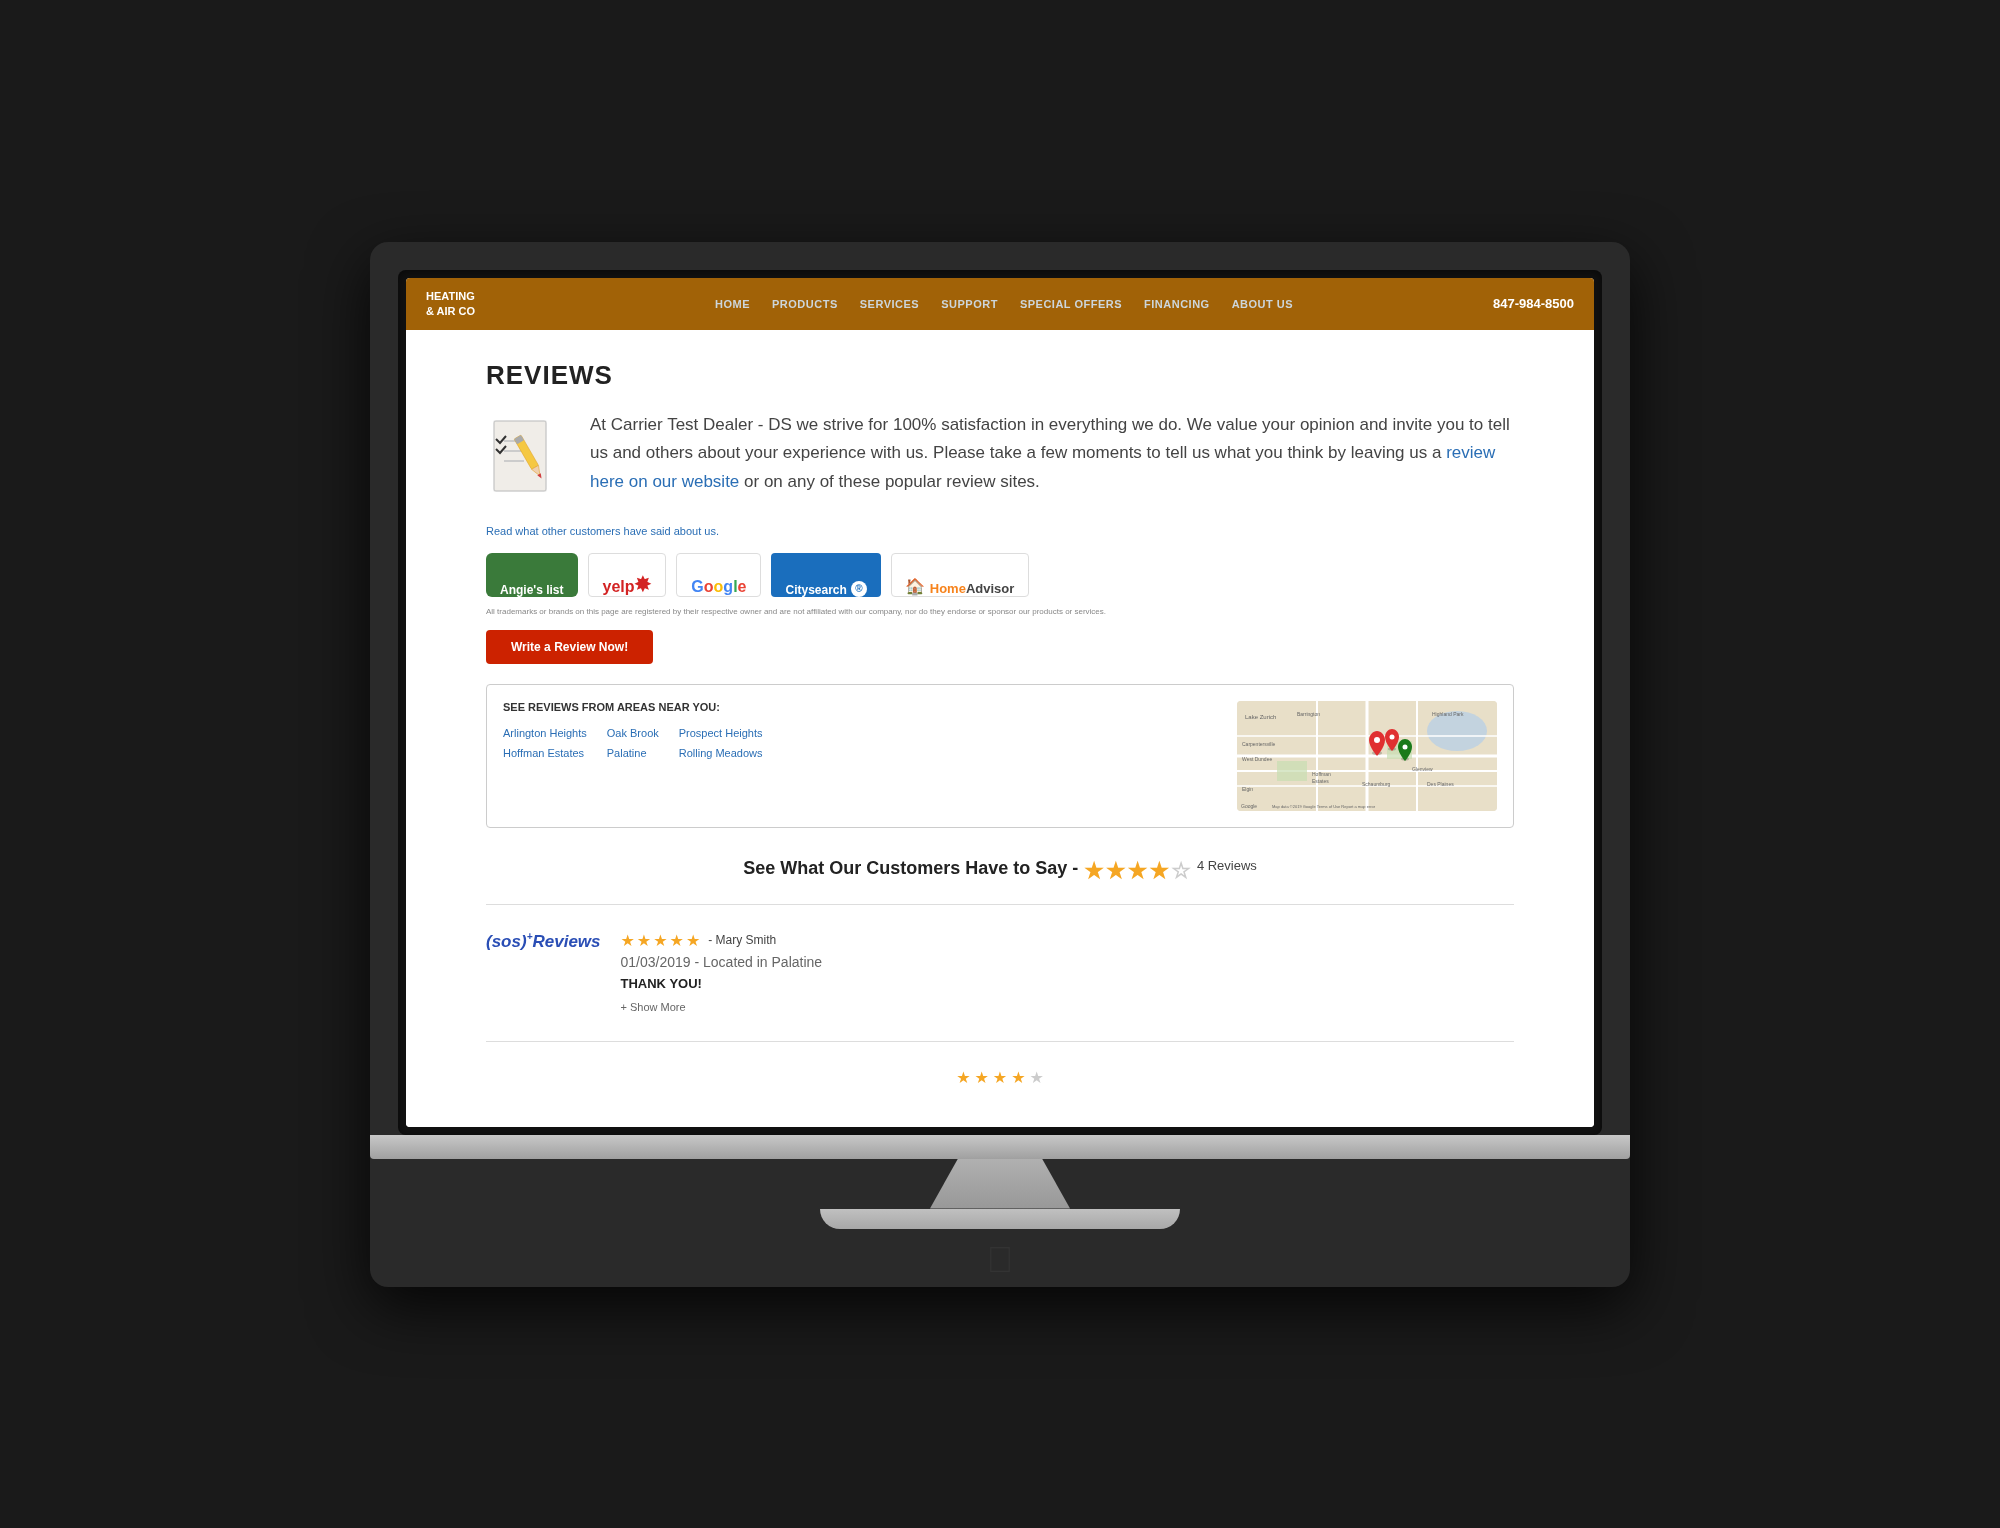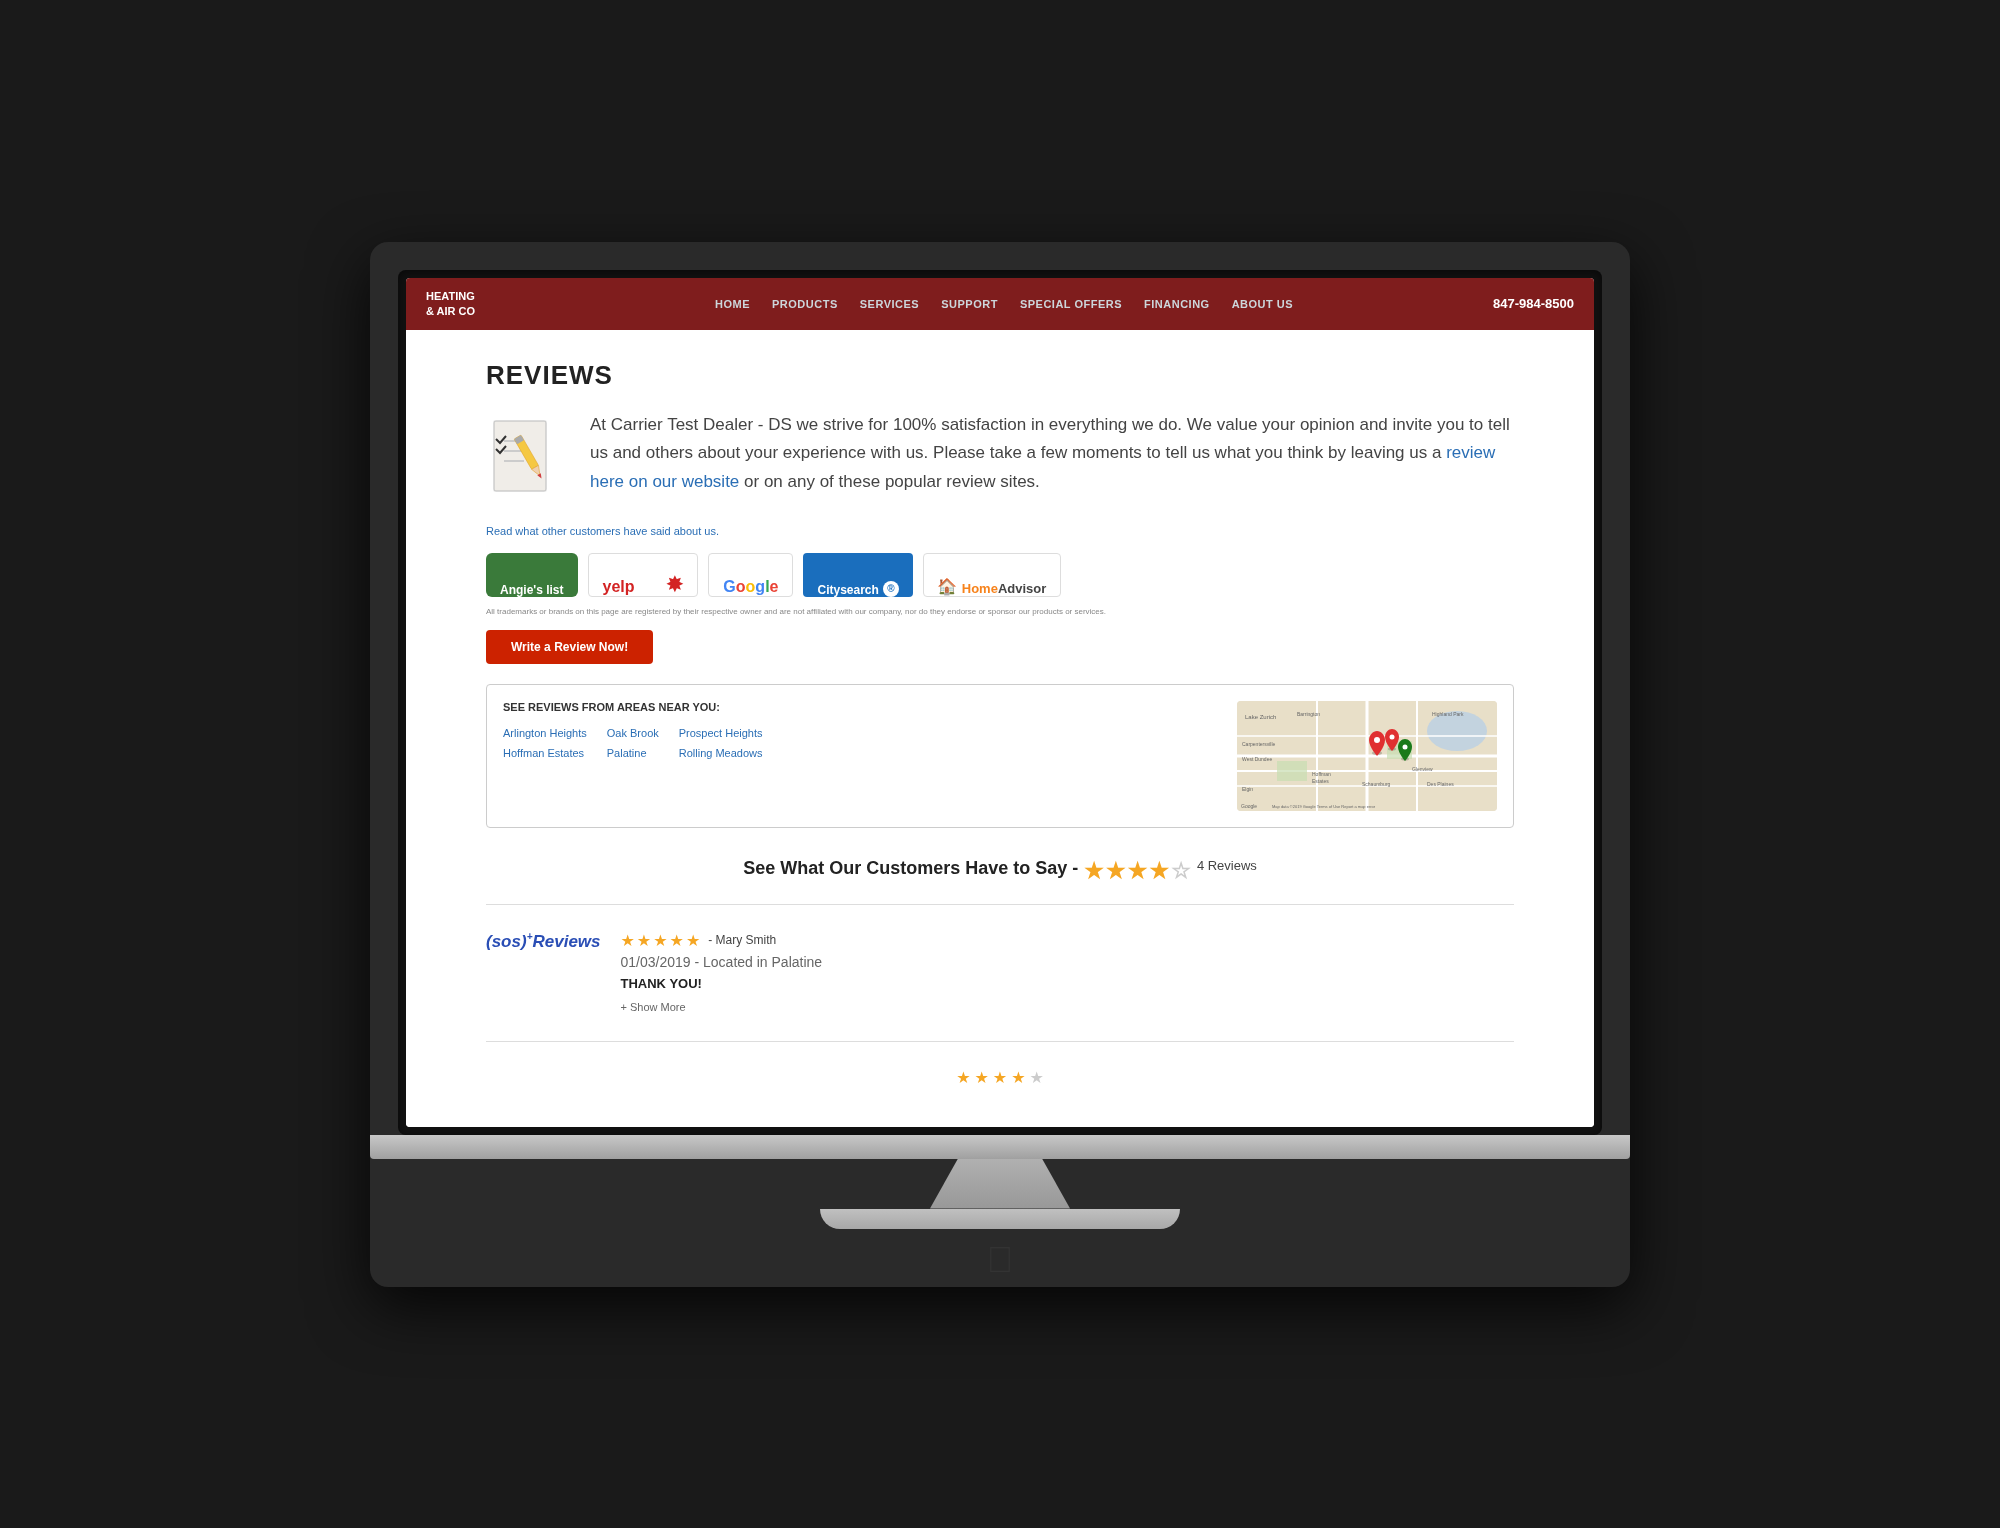--- a/index.html
+++ b/index.html
@@ -30,21 +30,21 @@
 
     .screen {
       background: #fff;
       border-radius: 4px;
       overflow: hidden;
       width: 100%;
     }
 
     
     .navbar {
-      background: #7f1d1d;
+      background: #a16207;
       display: flex;
       align-items: center;
       padding: 0 20px;
       height: 52px;
     }
 
     .nav-logo {
       color: #fff;
       font-size: 11px;
       font-weight: bold;
@@ -144,21 +144,20 @@
       color: #fff;
       border-radius: 6px;
     }
 
     .badge-angies span { color: #fff; font-size: 12px; }
 
     .badge-yelp {
       background: #fff;
       border: 1px solid #ddd;
       color: #d32323;
-      gap: 32px;
     }
 
     .badge-google {
       background: #fff;
       border: 1px solid #ddd;
     }
 
     .badge-citysearch {
       background: #1a6ebd;
       color: #fff;

